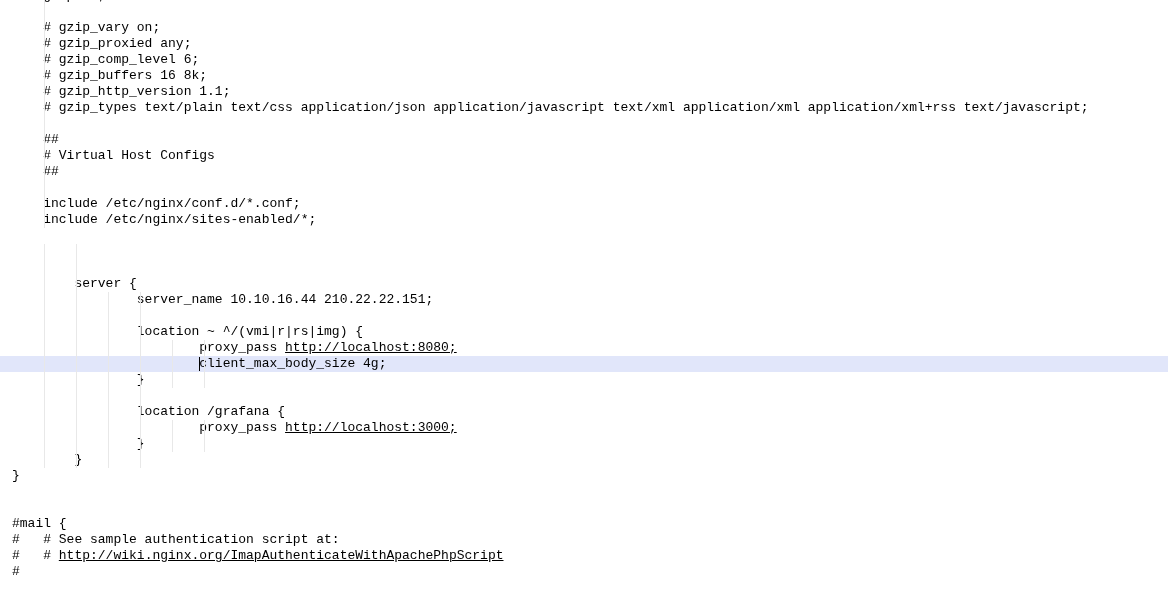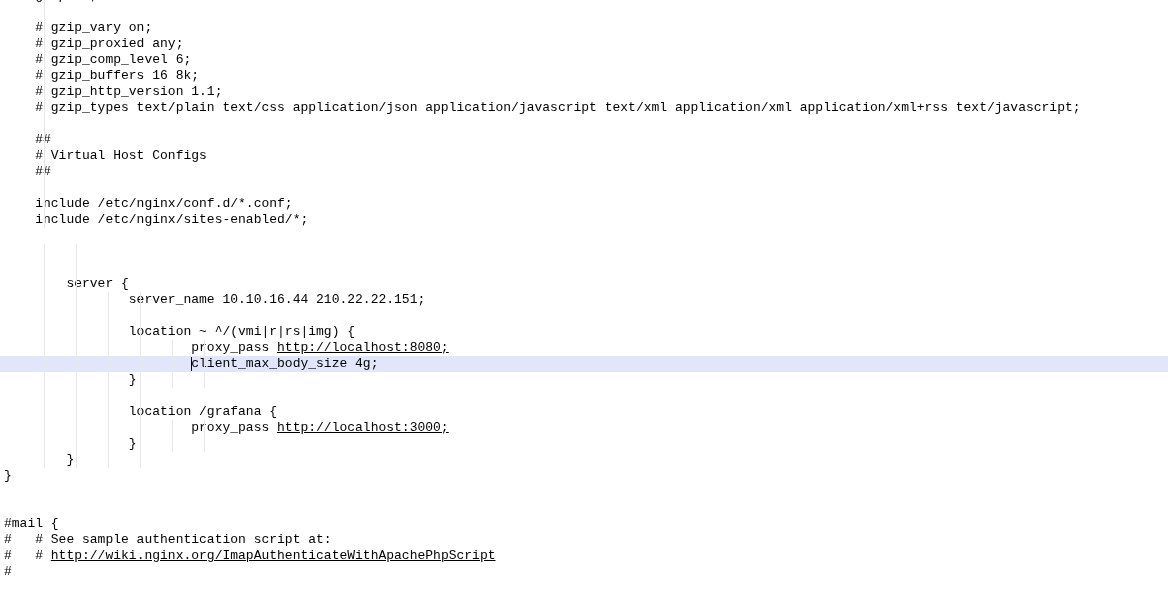--- a/index.html
+++ b/index.html
@@ -15,21 +15,21 @@
     color: #000000;
     width: 1168px;
     overflow: hidden;
   }
   .editor {
     position: relative;
     white-space: pre;
   }
   .line {
     height: 16px;
-    padding-left: 4px;
+    padding-left: 12px;
     position: relative;
   }
   .line.highlight {
     background: #e1e6fa;
   }
   .guides {
     position: absolute;
     left: 0;
     top: 0;
     bottom: 0;

